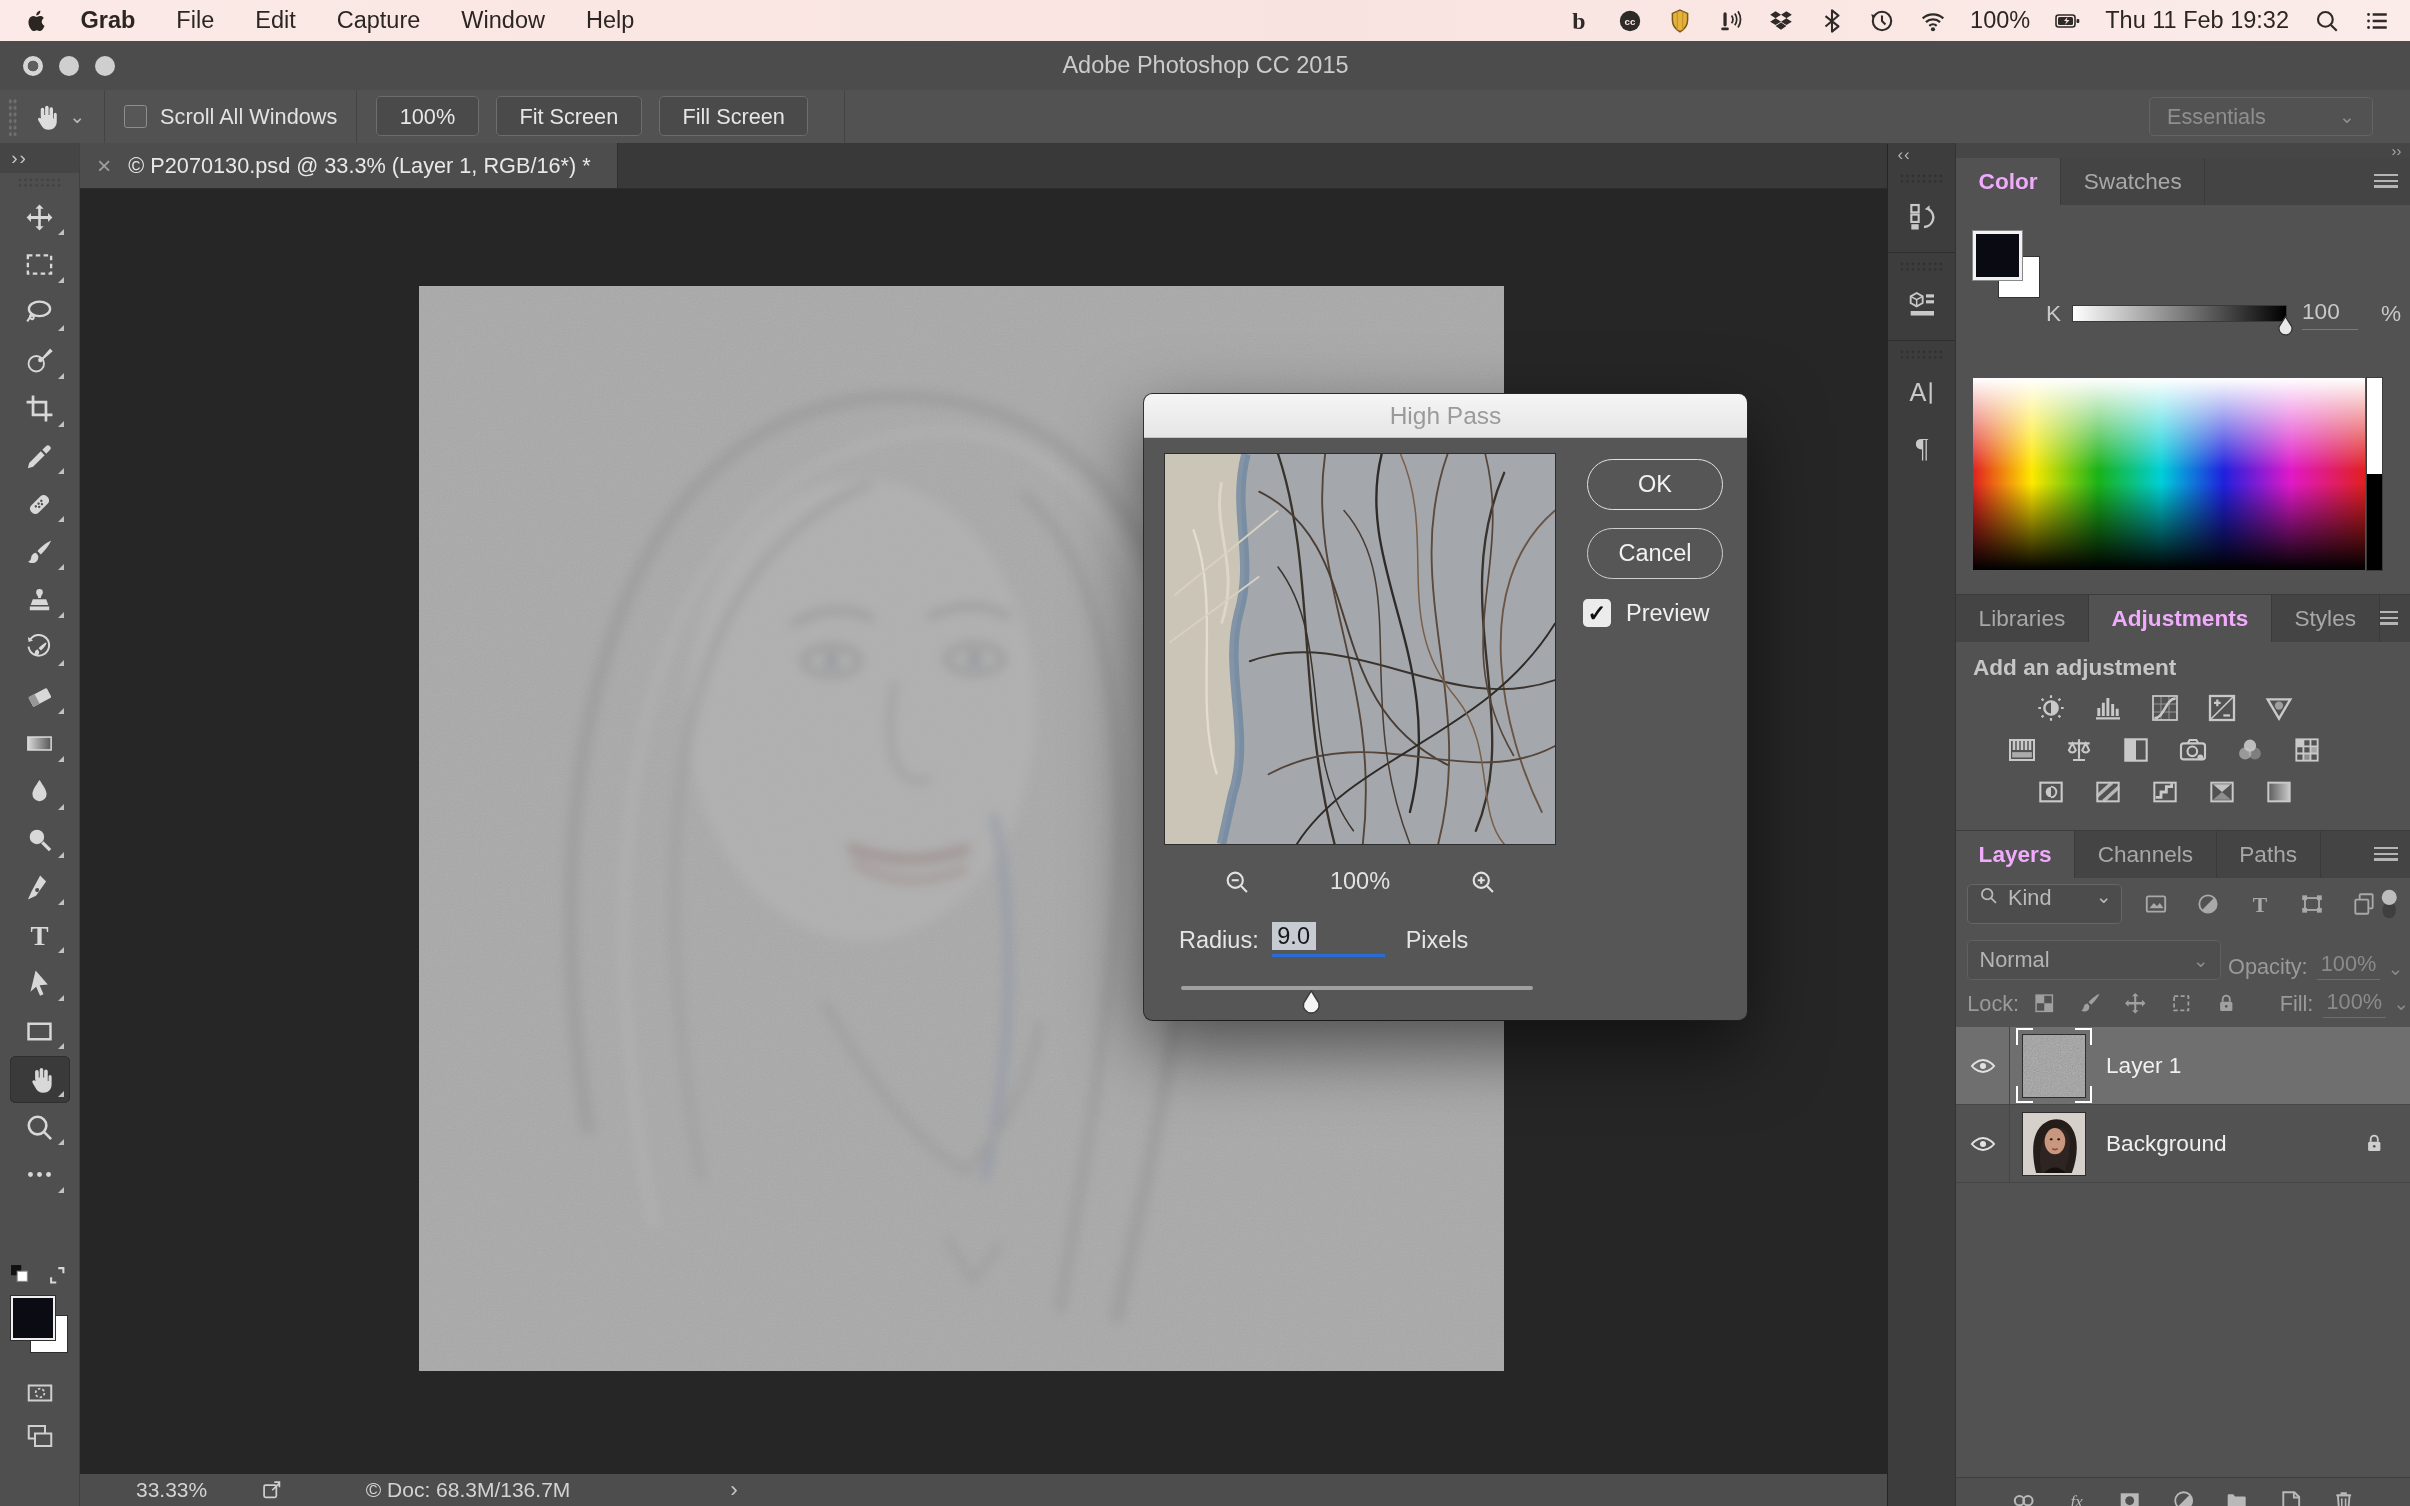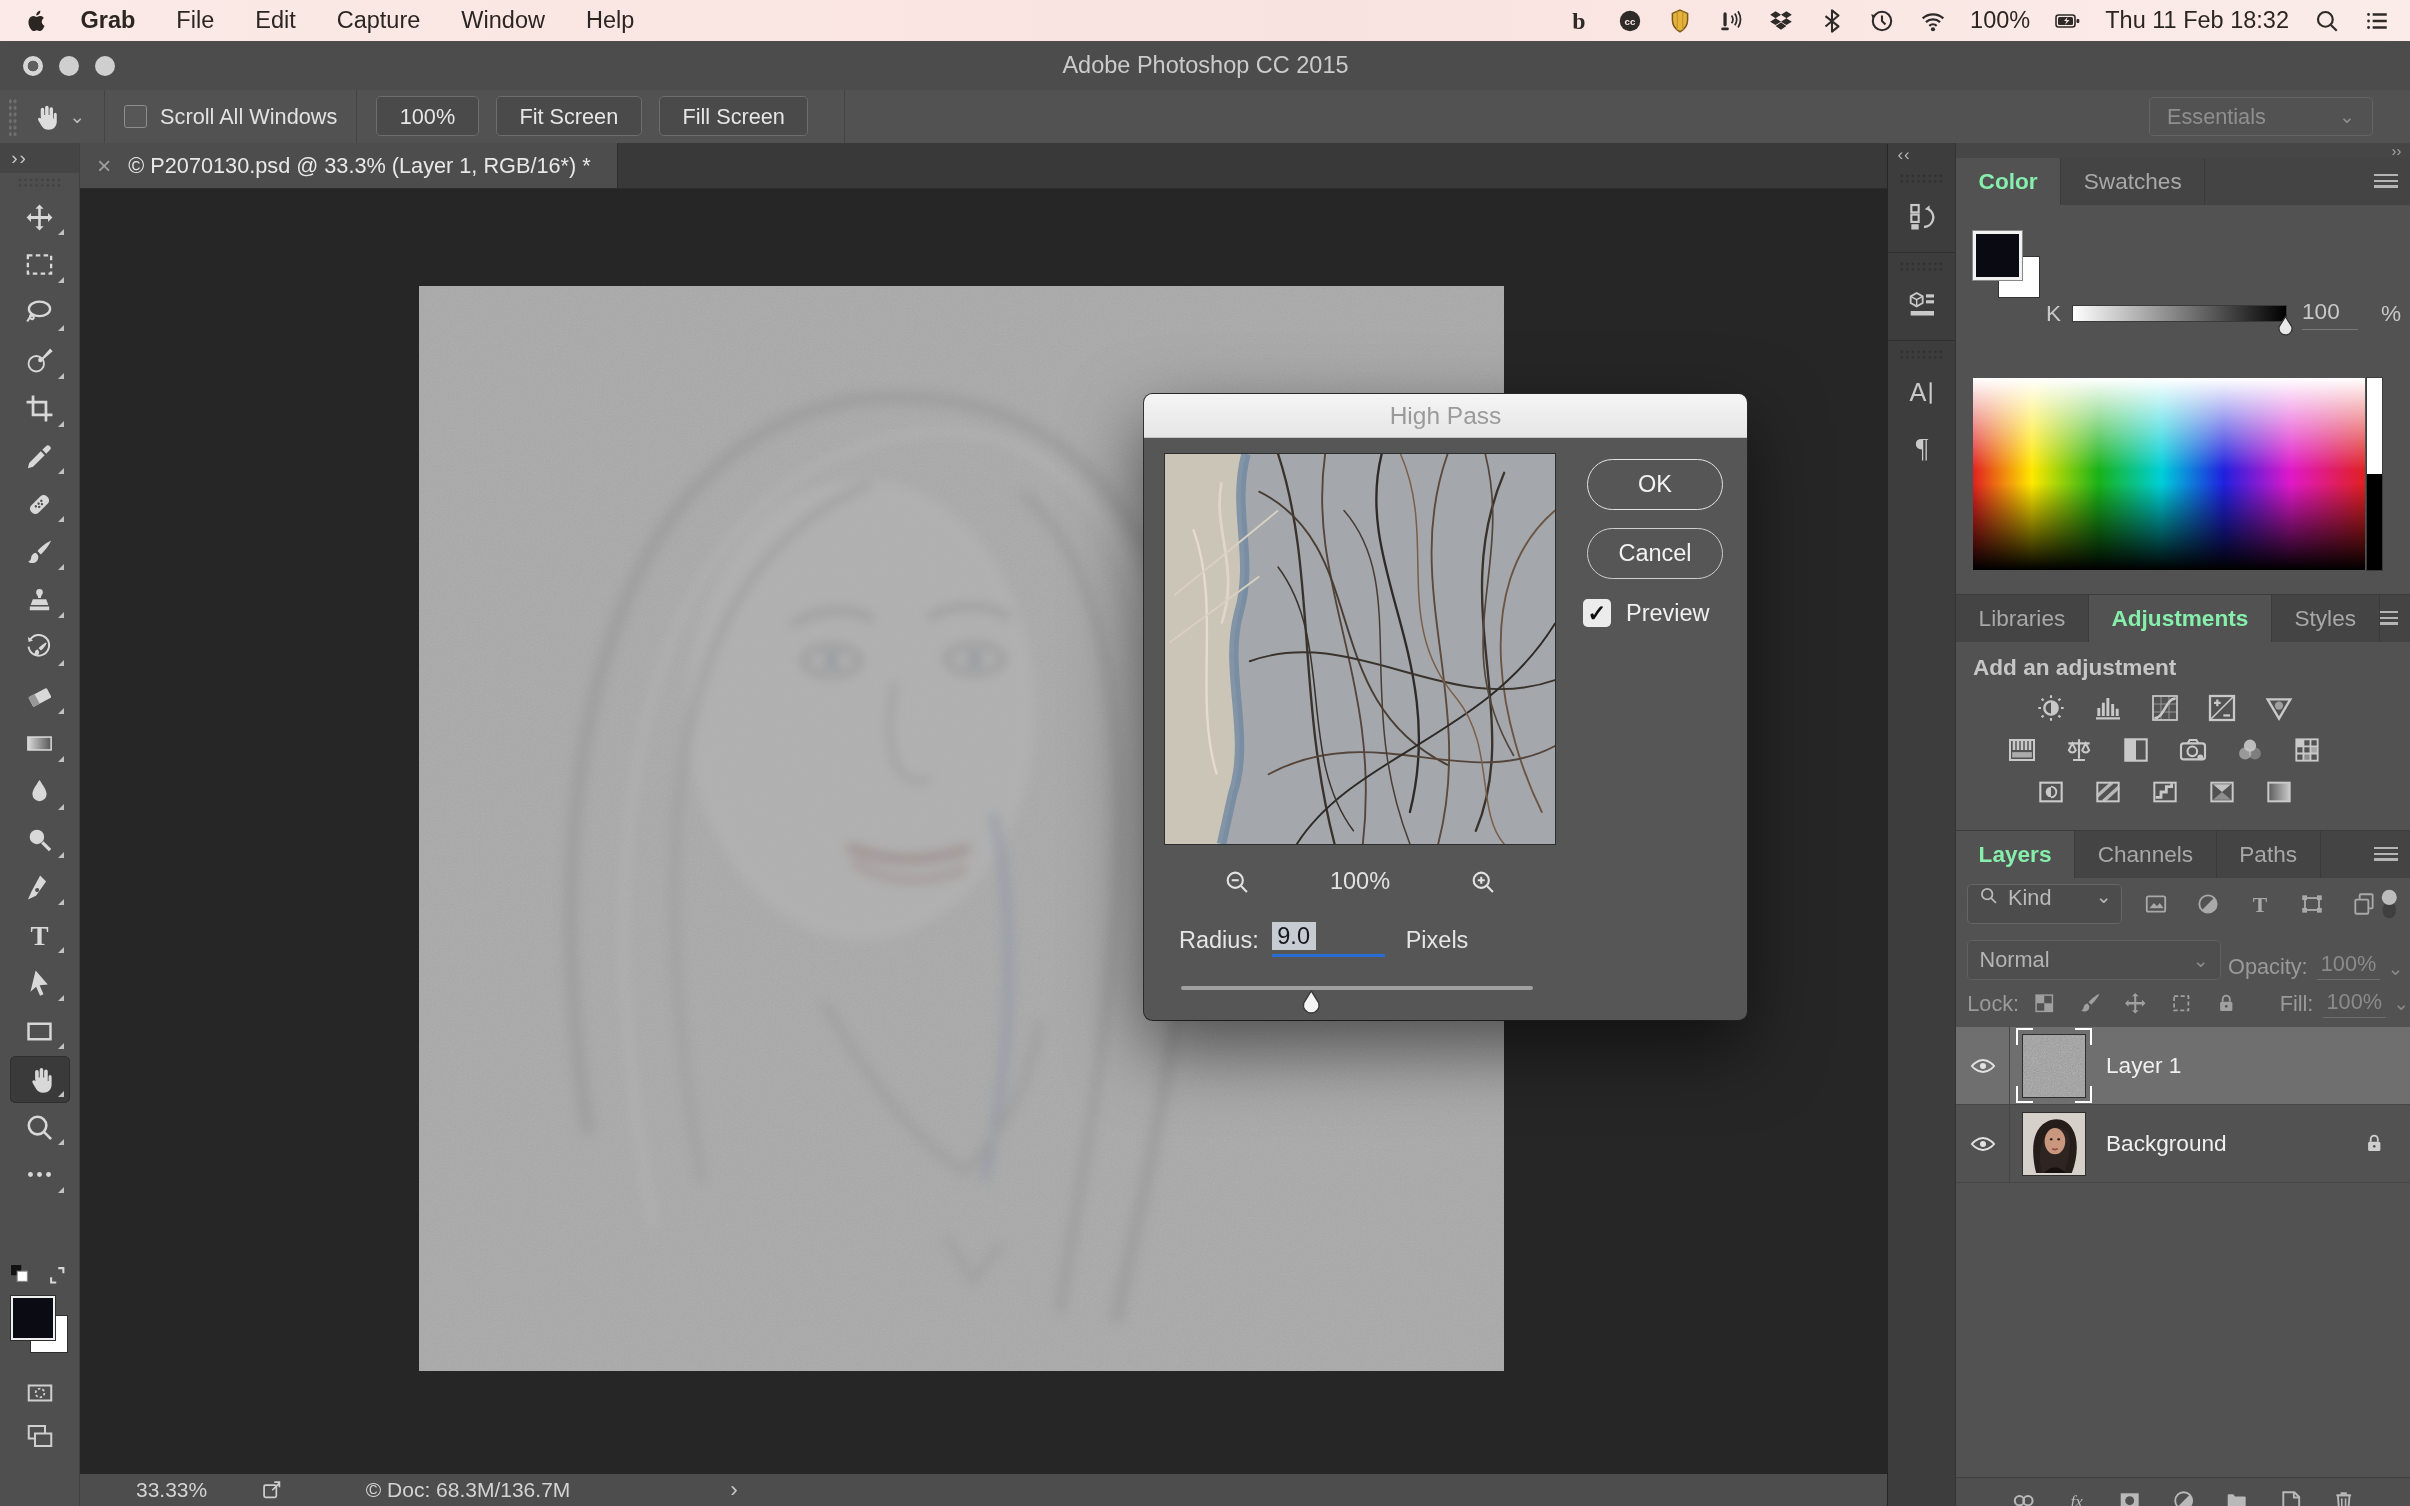--- a/index.html
+++ b/index.html
@@ -87,21 +87,21 @@
   .st-grip{height:11.3px;margin:5.6px 11.3px;background-image:radial-gradient(#2f2f2f 1.4px,transparent 1.5px);
     background-size:5.6px 5.6px;}
   .st-ic{width:67px;height:55px;display:flex;align-items:center;justify-content:center;color:#c9c9c9;}
   .st-ic svg{width:32px;height:32px;}
   .st-div{height:0.9px;background:#2f2f2f;margin:7.5px 0;}
   
   #dock{position:absolute;left:1956px;top:143px;width:455px;height:1363px;background:#525252;}
   .dk-head{height:15px;background:#464646;color:#a9a9a9;font-size:15px;text-align:right;padding-right:9.4px;line-height:15px;}
   .panel-tabs{height:47px;background:#444;display:flex;align-items:stretch;position:relative;}
   .ptab{display:flex;align-items:center;padding:0 22.6px;font-size:22.6px;color:#a8a8a8;background:#444;border-right:0.9px solid #3a3a3a;}
-  .ptab.active{background:#525252;color:#86efac;font-weight:bold;}
+  .ptab.active{background:#525252;color:#f0abfc;font-weight:bold;}
   .burger{margin-left:auto;align-self:center;margin-right:13px;width:24.5px;height:15px;
     background:repeating-linear-gradient(#b5b5b5 0 2.4px,transparent 2.4px 5.6px);}
   
   #p-color{position:relative;height:436px;border-bottom:1.9px solid #3c3c3c;}
   #swatch-pair{position:absolute;left:17px;top:73px;width:90px;height:90px;}
   #sw-bg{position:absolute;left:26px;top:26px;width:40px;height:40px;background:#fff;outline:0.9px solid #333;}
   #sw-fg{position:absolute;left:0;top:0;width:43px;height:43px;background:#0a0a12;
     border:3.8px solid #f2f2f2;outline:0.9px solid #888;}
   #k-row{position:absolute;left:90px;top:132px;width:358px;height:56px;color:#c9c9c9;font-size:22.6px;}
   #k-label{position:absolute;left:0;top:11.3px;}
@@ -259,21 +259,21 @@
         </span>
       <span class="mb-text">100%</span>
       <span class="mb-ic">
         <svg viewBox="0 0 26 24">
             <rect x="1" y="6" width="19" height="12" rx="2.5" fill="none" stroke="currentColor" stroke-width="1.6"></rect>
             <rect x="3" y="8" width="15" height="8" rx="1.5" fill="currentColor"></rect>
             <rect x="21.5" y="10" width="2.8" height="4" rx="1" fill="currentColor"></rect>
             <path d="M12.5 8l-3.5 4h2.5l-1.5 4 4.5-5h-2.8z" fill="#f6e3e1"></path>
           </svg>
       </span>
-      <span class="mb-text">Thu 11 Feb 18:32</span>
+      <span class="mb-text">Thu 11 Feb 19:32</span>
       <span id="mb-icons-right" style="display: inline-flex; gap: 24.5px;">
           <span class="mb-ic">
             <svg viewBox="0 0 24 24" xmlns="http://www.w3.org/2000/svg">
               <circle cx="10.5" cy="10.5" r="6.8" fill="none" stroke="currentColor" stroke-width="2"></circle>
               <path d="M15.6 15.6L21 21" stroke="currentColor" stroke-width="2"></path>
             </svg>
           </span>
           <span class="mb-ic">
             <svg viewBox="0 0 24 24" xmlns="http://www.w3.org/2000/svg">
               <circle cx="4.2" cy="6" r="1.3" fill="currentColor"></circle>

